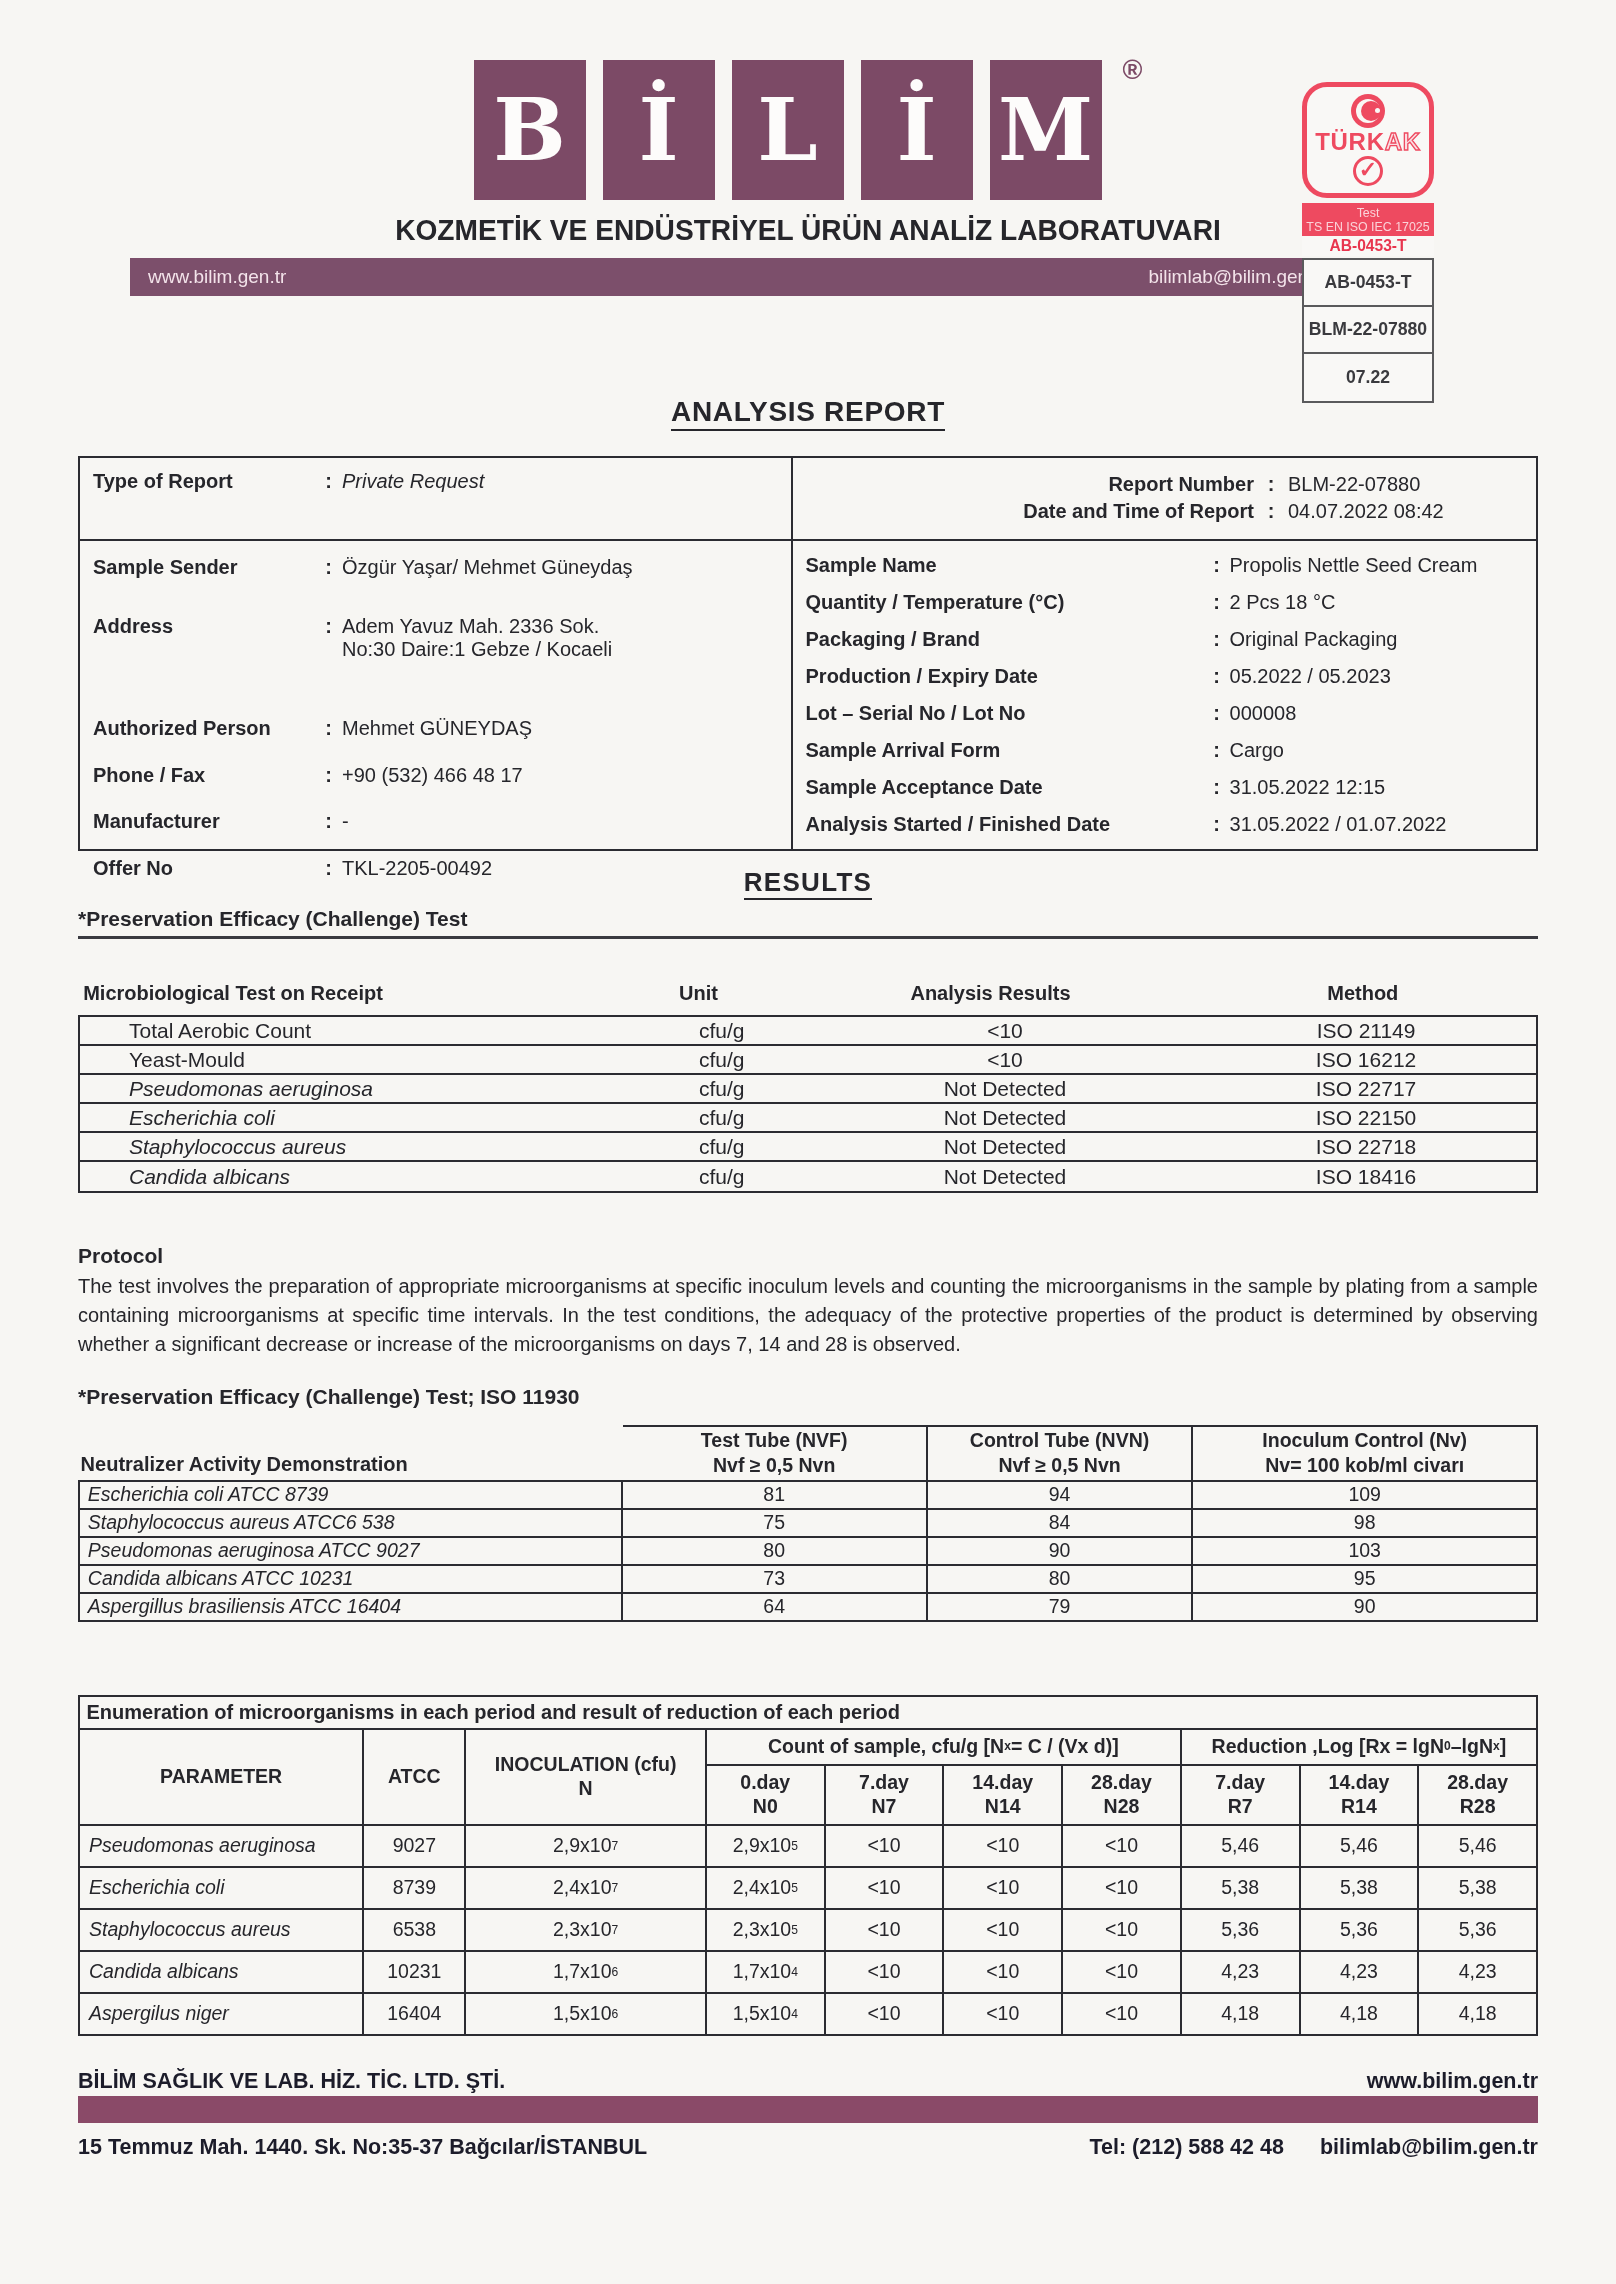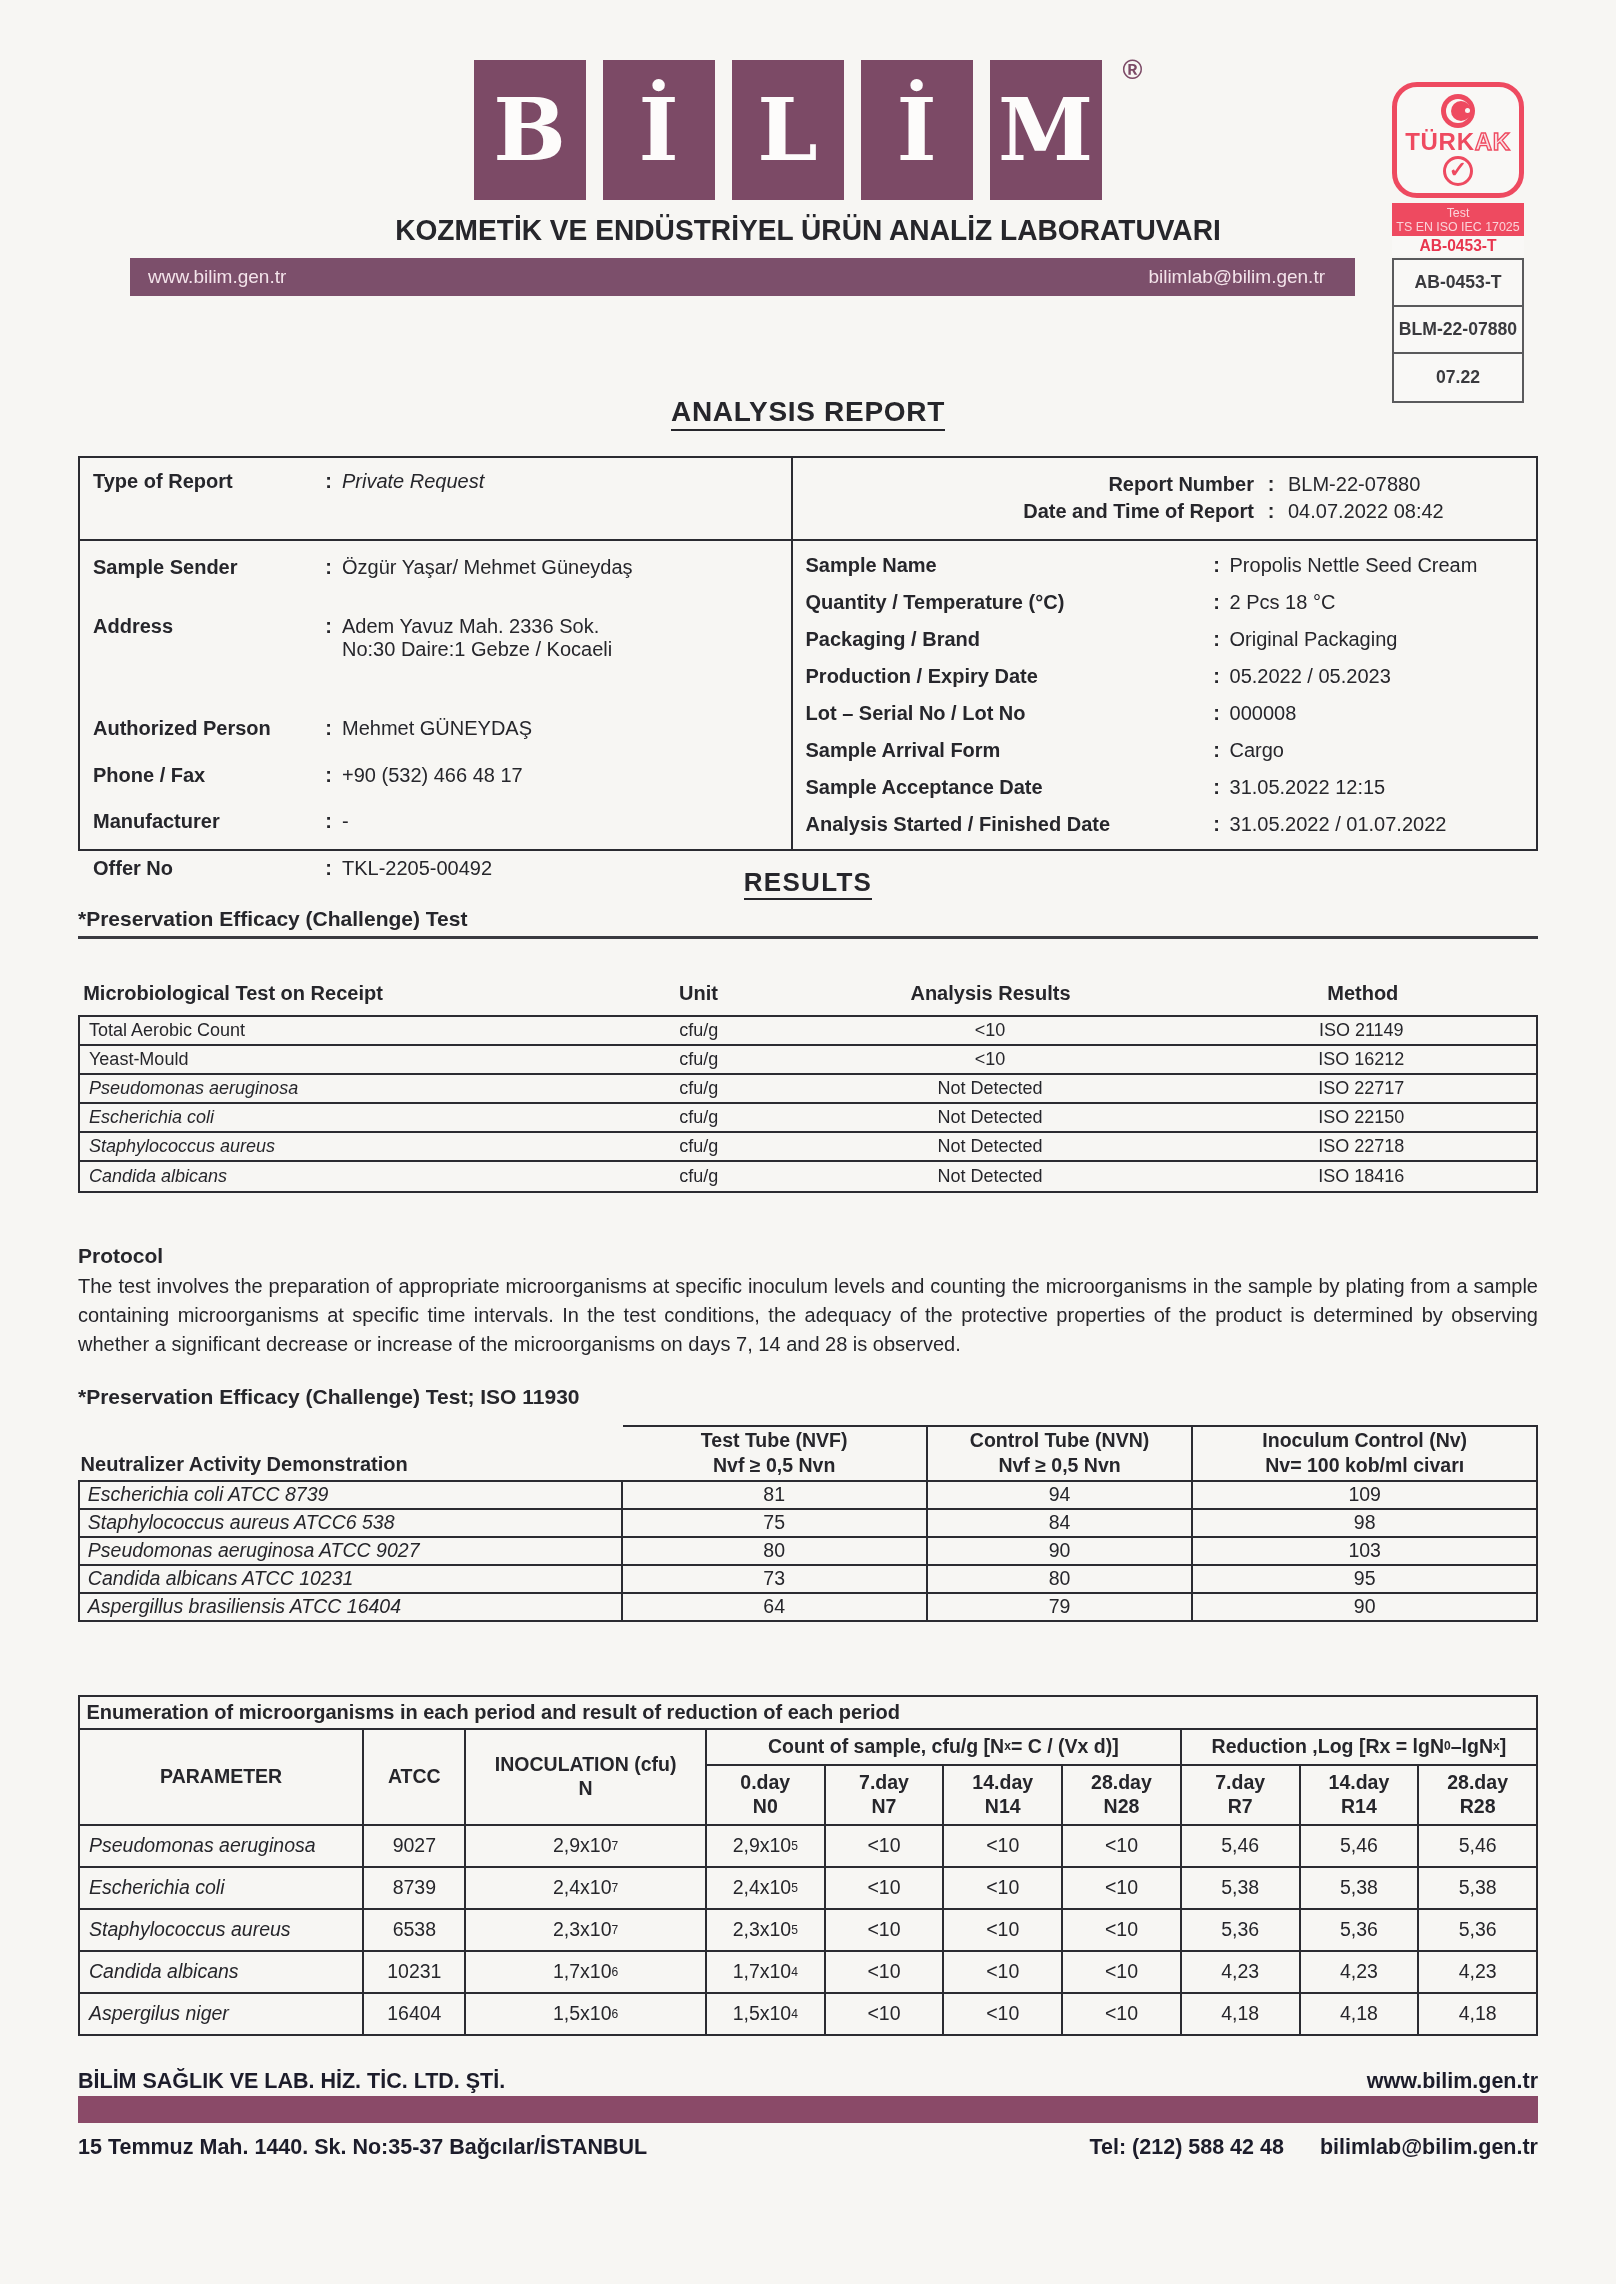--- a/index.html
+++ b/index.html
@@ -11,21 +11,21 @@
   .logo-row { display:flex; justify-content:center; align-items:flex-start; gap:17px; padding-top:60px; }
   .logo-box { width:112px; height:140px; background:#7c4a66; display:flex; align-items:center; justify-content:center; }
   .logo-letter { font-family:"DejaVu Serif", serif; font-weight:bold; font-size:86px; color:#fdfcfb; line-height:1; }
   .logo-reg { font-size:27px; color:#7c4a66; font-weight:bold; margin-left:3.9px; margin-top:-5.2px; }
   .subtitle { text-align:center; margin-top:14.3px; font-size:29px; font-weight:bold; letter-spacing:0px; color:#26262b; transform:scaleX(.97); }
   .top-bar { margin-left:130px; margin-top:10.4px; width:1225px; height:38px; background:#7c4f6b;
              display:flex; align-items:center; justify-content:space-between; padding:0 30px 0 18px; }
   .top-bar span { color:#f3e3ea; font-size:19px; }
 
   
-  .cert { position:absolute; left:1392px; top:82px; width:137px; }
+  .cert { position:absolute; left:1302px; top:82px; width:137px; }
   .badge { width:132px; height:116px; border:5.9px solid #ee4a60; border-radius:25px; background:#f9f8f6;
            display:flex; flex-direction:column; align-items:center; justify-content:center; gap:0.7px; }
   .emblem { position:relative; width:34px; height:34px; border-radius:50%; background:#ee4a60; }
   .emblem .c1 { position:absolute; left:4.6px; top:5.2px; width:24px; height:24px; border-radius:50%; background:#f9f8f6; }
   .emblem .c2 { position:absolute; left:9.8px; top:7.2px; width:20px; height:20px; border-radius:50%; background:#ee4a60; }
   .emblem .dot { position:absolute; right:4.6px; top:14.3px; width:5.2px; height:5.2px; border-radius:50%; background:#f9f8f6; }
   .turkak-word { font-size:24px; font-weight:bold; letter-spacing:0.7px; line-height:1; margin-top:1.3px; }
   .turkak-word .turk { color:#ee4a60; }
   .turkak-word .ak { color:#fbdde2; -webkit-text-stroke:1.3px #ee4a60; }
   .badge-check { width:30px; height:30px; border:3.3px solid #ee4a60; border-radius:50%; margin-top:2px;
@@ -82,21 +82,21 @@
                           border-bottom:2.6px solid #26262b; padding-bottom:0.7px; }
   .section-line { margin-top:6.5px; border-bottom:3.3px solid #3a3a40; padding-bottom:5.2px;
                   font-size:21px; font-weight:bold; }
 
   
   .micro-grid { display:grid; grid-template-columns:36% 13% 27% 24%; }
   .micro-header { margin-top:43px; font-weight:bold; font-size:20px; }
   .micro-header .h-name { padding-left:5.2px; }
   .micro-header .h-c { text-align:center; }
   .micro-table { margin-top:10.4px; border:2.6px solid #2b2b31; }
-  .micro-row { border-bottom:2px solid #2b2b31; min-height:29px; align-items:center; font-size:18px; }
+  .micro-row { border-bottom:2px solid #2b2b31; min-height:29px; align-items:center; font-size:21px;padding-left:40px; }
   .micro-row:last-child { border-bottom:none; }
   .micro-row .c-name { padding-left:9px; }
   .micro-row .c-name.it { font-style:italic; }
   .micro-row .c-unit, .micro-row .c-res, .micro-row .c-meth { text-align:center; }
 
   
   .protocol-heading { margin-top:51px; font-size:21px; font-weight:bold; }
   .protocol-body { margin-top:3.9px; font-size:20px; line-height:29px; text-align:justify; }
   .challenge-heading { margin-top:26px; font-size:21px; font-weight:bold; }
 

